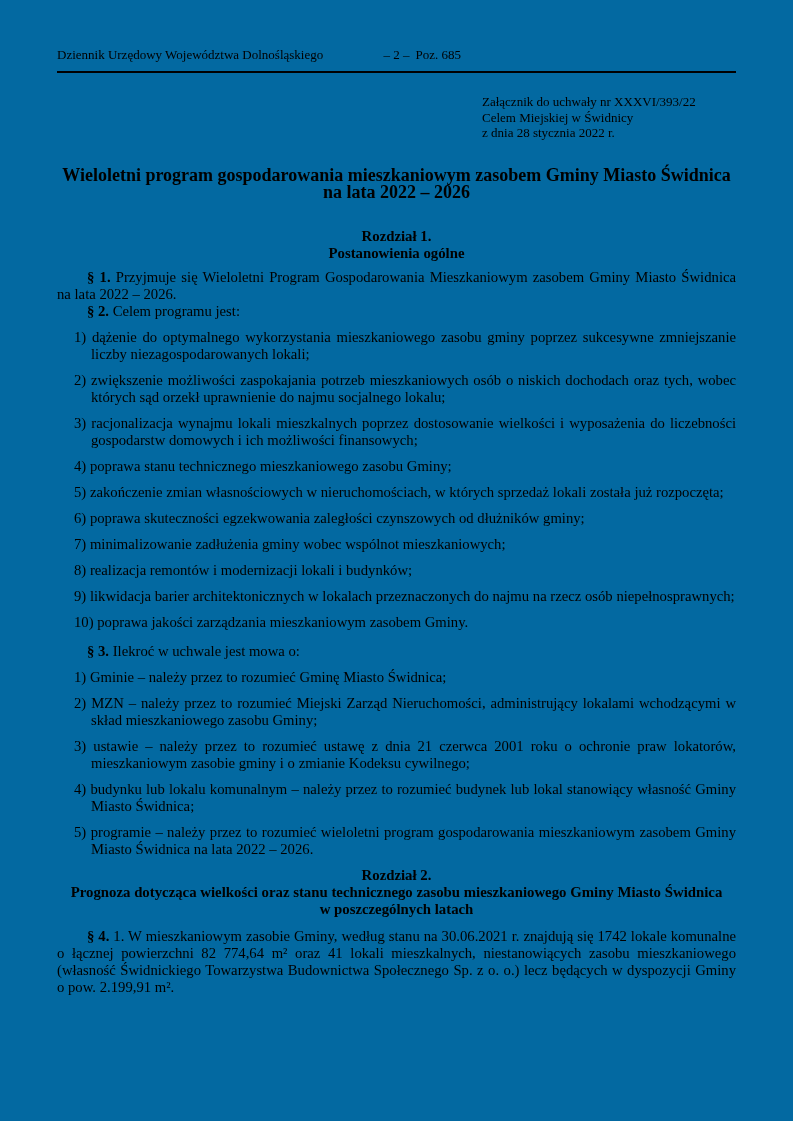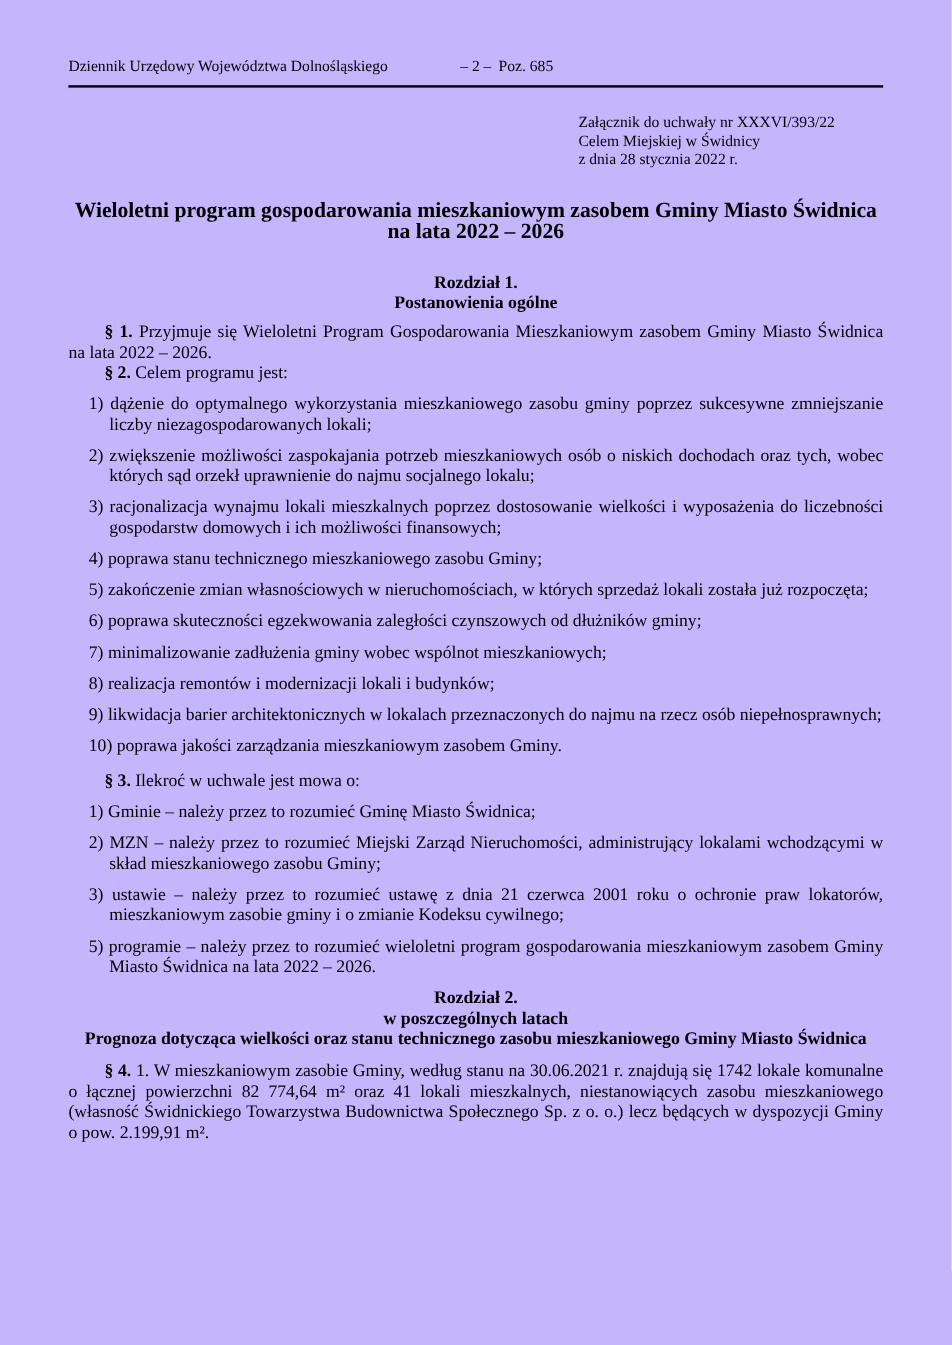--- a/index.html
+++ b/index.html
@@ -10,21 +10,21 @@
   body {
     width: 793px;
     height: 1121px;
     overflow: hidden;
     font-family: "Liberation Serif", "DejaVu Serif", serif;
     color: #000000;
   }
   .page {
     width: 793px;
     height: 1121px;
-    background: #c4b5fd;
+    background: #0369a1;
     box-sizing: border-box;
     padding: 0 57px;
   }
   
   .running-header {
     display: grid;
     grid-template-columns: 1fr auto 1fr;
     align-items: baseline;
     padding-top: 47px;
     padding-bottom: 9px;
@@ -124,23 +124,24 @@
   <p class="li"><span>7)</span> <span>minimalizowanie zadłużenia gminy wobec wspólnot mieszkaniowych;</span></p>
   <p class="li"><span>8)</span> <span>realizacja remontów i modernizacji lokali i budynków;</span></p>
   <p class="li"><span>9)</span> <span>likwidacja barier architektonicznych w lokalach przeznaczonych do najmu na rzecz osób niepełnosprawnych;</span></p>
   <p class="li li-wide"><span>10)</span> <span>poprawa jakości zarządzania mieszkaniowym zasobem Gminy.</span></p>
 
   <p class="par par-3"><b class="lbl">§ 3.</b> <span>Ilekroć w uchwale jest mowa o:</span></p>
 
   <p class="li"><span>1)</span> <span>Gminie – należy przez to rozumieć Gminę Miasto Świdnica;</span></p>
   <p class="li"><span>2)</span> <span>MZN – należy przez to rozumieć Miejski Zarząd Nieruchomości, administrujący lokalami wchodzącymi w skład mieszkaniowego zasobu Gminy;</span></p>
   <p class="li"><span>3)</span> <span>ustawie – należy przez to rozumieć ustawę z dnia 21 czerwca 2001 roku o ochronie praw lokatorów, mieszkaniowym zasobie gminy i o zmianie Kodeksu cywilnego;</span></p>
+  <p class="li"><span>4)</span> <span>budynku lub lokalu komunalnym – należy przez to rozumieć budynek lub lokal stanowiący własność Gminy Miasto Świdnica;</span></p>
   <p class="li"><span>5)</span> <span>programie – należy przez to rozumieć wieloletni program gospodarowania mieszkaniowym zasobem Gminy Miasto Świdnica na lata 2022 – 2026.</span></p>
 
   <div class="chapter chapter-2">
     <div>Rozdział 2.</div>
+    <div>Prognoza dotycząca wielkości oraz stanu technicznego zasobu mieszkaniowego Gminy Miasto Świdnica</div>
     <div>w poszczególnych latach</div>
-    <div>Prognoza dotycząca wielkości oraz stanu technicznego zasobu mieszkaniowego Gminy Miasto Świdnica</div>
   </div>
 
   <p class="par par-4"><b class="lbl">§ 4.</b> <span>1. W mieszkaniowym zasobie Gminy, według stanu na 30.06.2021 r. znajdują się 1742 lokale komunalne o łącznej powierzchni 82 774,64 m² oraz 41 lokali mieszkalnych, niestanowiących zasobu mieszkaniowego (własność Świdnickiego Towarzystwa Budownictwa Społecznego Sp. z o. o.) lecz będących w dyspozycji Gminy o pow. 2.199,91 m².</span></p>
 
 </div>
 
 </body></html>

